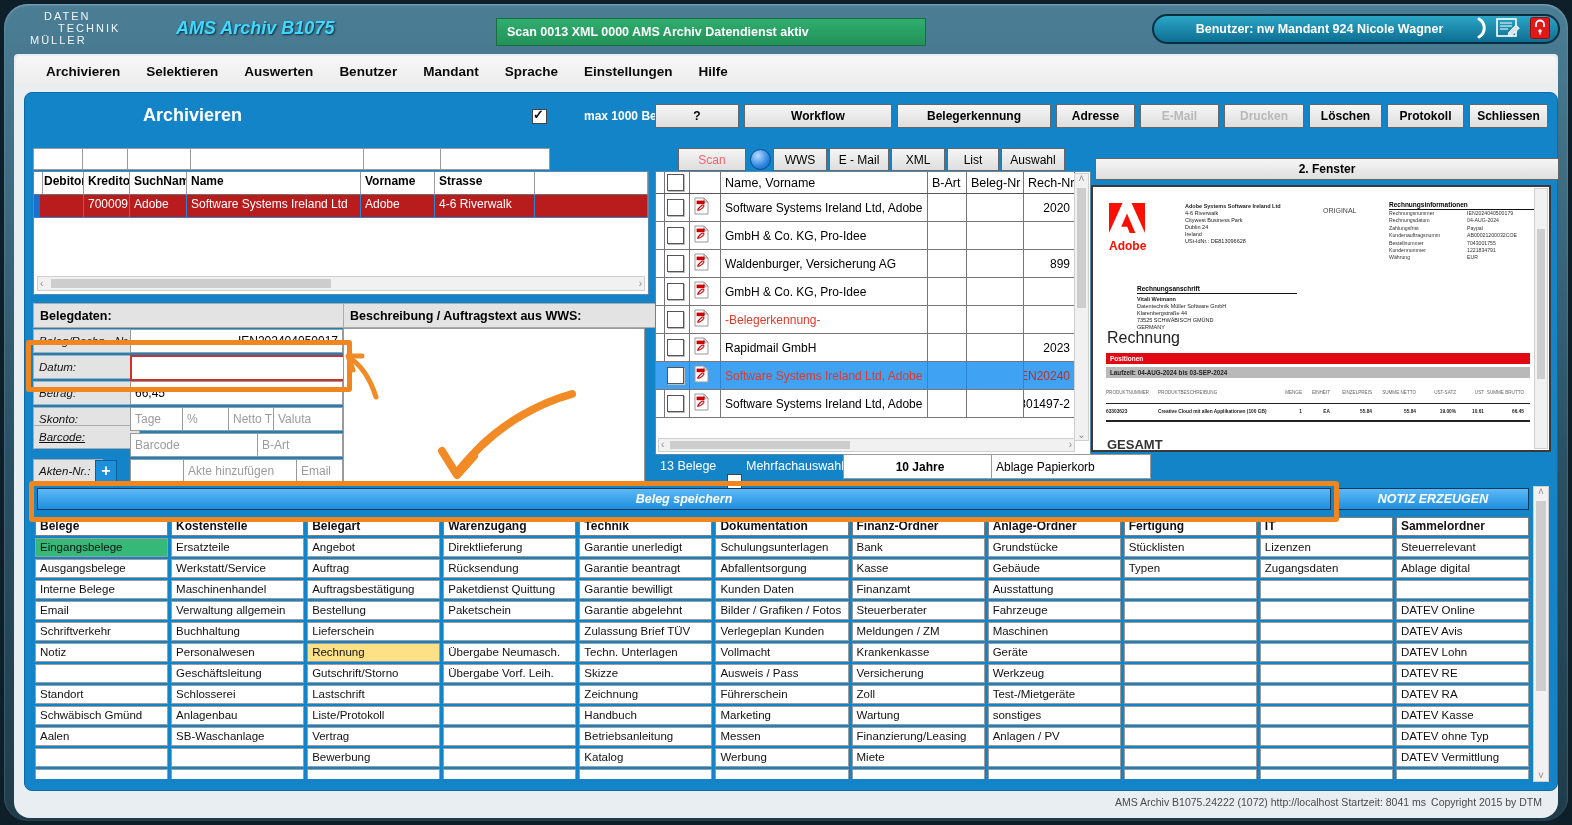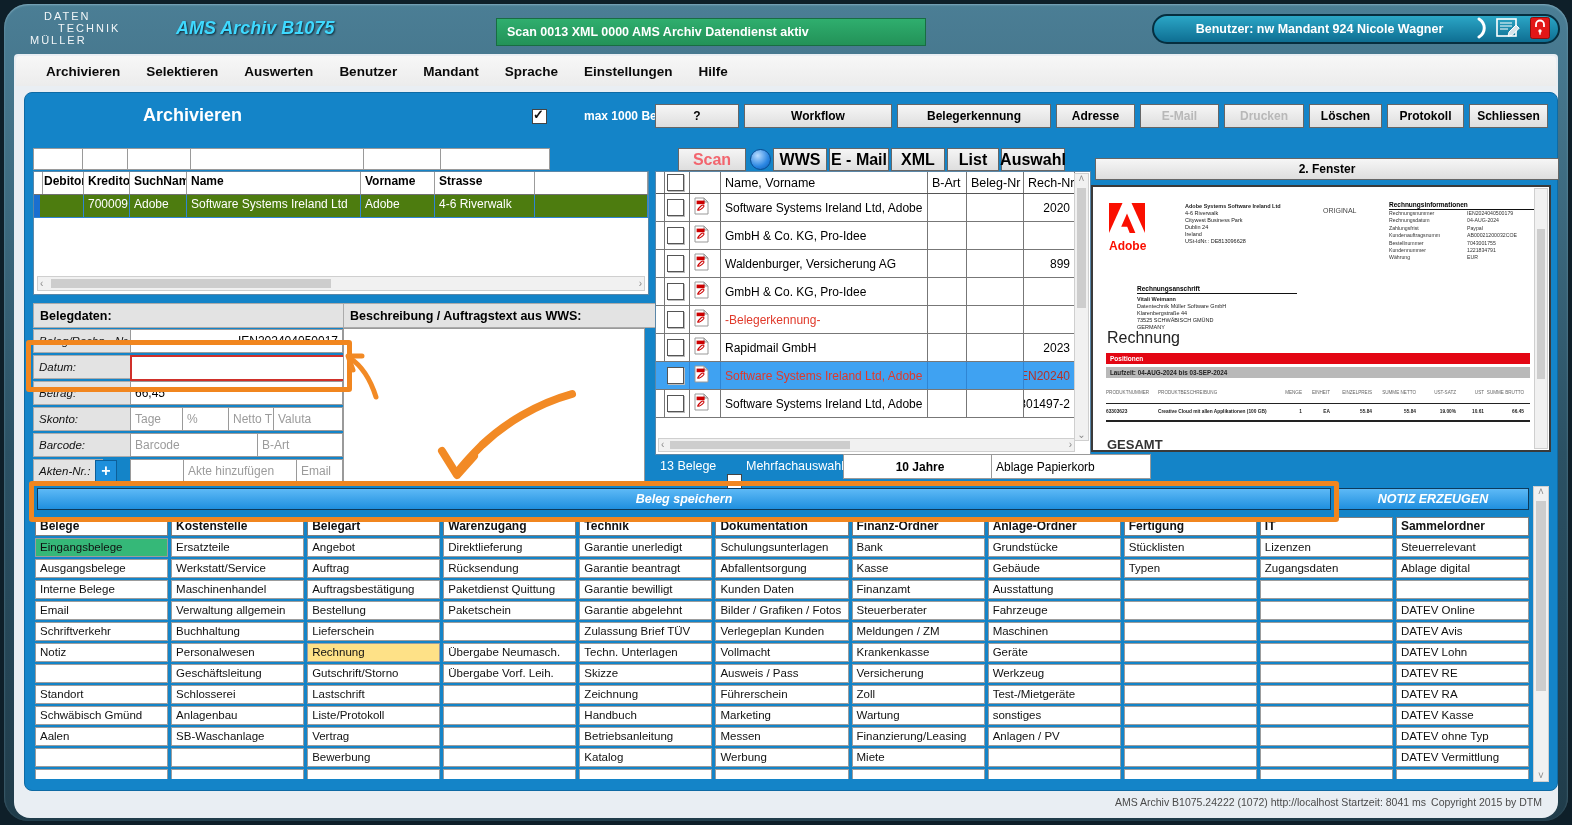--- a/index.html
+++ b/index.html
@@ -38,29 +38,29 @@
   .gray-label{background:#e3e3e3;border:1px solid #ababab;font-style:italic;font-size:11.5px;
               display:flex;align-items:center;padding:0 5px;color:#111;overflow:hidden;white-space:nowrap;}
   .sec-head{background:#e3e3e3;border:1px solid #ababab;font-weight:bold;font-size:12.5px;
             display:flex;align-items:center;padding:0 6px;color:#000;}
   
   .dtable{background:#fff;border:1px solid #5b87a8;}
   .drow{display:grid;grid-template-columns:6px 44px 46px 57px 174px 74px 100px 1fr;}
   .dcell{border-right:1px solid #9c9c9c;border-bottom:1px solid #9c9c9c;font-size:12px;padding:2px 4px;
          white-space:nowrap;overflow:hidden;height:18px;}
   .dcell.h{font-weight:bold;border-bottom:1px solid #707070;}
-  .drow.sel .dcell{background:#4d7c0f;color:#fff;border-right-color:#2f85d4;border-bottom-color:#2f85d4;}
+  .drow.sel .dcell{background:#b91c1c;color:#fff;border-right-color:#2f85d4;border-bottom-color:#2f85d4;}
   .drow.sel .marker{background:#1a6fd0;}
   
   .sbar{background:#f1f1f1;border:1px solid #cfcfcf;position:absolute;display:flex;align-items:center;}
   .sthumb{background:#cdcdcd;}
   .sarrow{color:#8a8a8a;font-size:10px;line-height:10px;flex:0 0 auto;padding:0 2px;}
   
   .doc-tab{display:flex;align-items:center;justify-content:center;background:linear-gradient(#f5f5f5,#dedede);
-           border:1px solid #666;font-weight:bold;font-size:16px;color:#000;}
+           border:1px solid #666;font-weight:normal;font-size:12px;color:#000;}
   .doc-tab.active{color:#f2656e;}
   .sphere{border-radius:50%;background:radial-gradient(circle at 35% 30%,#b8dcff,#2a86e2 60%,#0b59ad);border:1px solid #0a4c92;}
   .docrow{display:grid;grid-template-columns:7px 27px 31px 207px 39px 57px 1fr;border-bottom:1px solid #777;background:#fff;}
   .doccell{border-right:1px solid #777;font-size:12px;display:flex;align-items:center;padding:0 4px;overflow:hidden;white-space:nowrap;}
   .docrow.hd{border-bottom:1px solid #555;}
   .docrow.hd .doccell{font-weight:normal;font-size:12.5px;}
   .docrow.sel .doccell{background:#3fa2f2;border-right-color:#2f85d4;}
   .redtxt{color:#e0392a;}
   .rech{justify-content:flex-end;}
   .rowcb{width:15px;height:15px;background:#fff;border:1px solid #555;box-shadow:1px 1px 0 #bbb;}
@@ -186,21 +186,21 @@
       <div class="abs" style="left:8px;top:210px;width:302px;height:182px;">
         <div class="sec-head abs" style="left:0;top:0;width:300px;height:23px;">Belegdaten:</div>
         <div class="gray-label abs" style="left:0;top:26px;width:95px;height:22px;">Beleg/Rechn - Nr.:</div>
         <div class="field abs" style="left:97px;top:26px;width:203px;height:22px;justify-content:flex-end;">IEN202404050017</div>
         <div class="gray-label abs" style="left:0;top:52px;width:95px;height:22px;">Datum:</div>
         <div class="field abs" style="left:97px;top:52px;width:203px;height:22px;border:2px solid #d0302a;"></div>
         <div class="gray-label abs" style="left:0;top:78px;width:95px;height:22px;">Betrag:</div>
         <div class="field abs" style="left:97px;top:78px;width:203px;height:22px;">66,45</div>
         <div class="gray-label abs" style="left:0;top:104px;width:95px;height:22px;">Skonto:</div>
         <div id="skonto-row"></div>
-        <div class="gray-label abs" style="left:0;top:130px;width:95px;height:22px;">Barcode:</div>
+        <div class="gray-label abs" style="left:0;top:122px;width:95px;height:22px;text-decoration:underline;">Barcode:</div>
         <div id="barcode-row"></div>
         <div class="gray-label abs" style="left:0;top:156px;width:58px;height:22px;">Akten-Nr.:</div>
         <div class="abs" style="left:62px;top:157px;width:20px;height:20px;background:#1e8fdb;border:1px solid #0d5f99;color:#fff;font-weight:bold;display:flex;align-items:center;justify-content:center;">+</div>
         <div class="field abs" style="left:97px;top:156px;width:50px;height:22px;"></div>
         <div class="field abs" style="left:150px;top:156px;width:110px;height:22px;">
             <span class="ph">Akte hinzufügen</span>
           </div>
         <div class="field abs" style="left:263px;top:156px;width:37px;height:22px;">
             <span class="ph">Email</span>
           </div>

